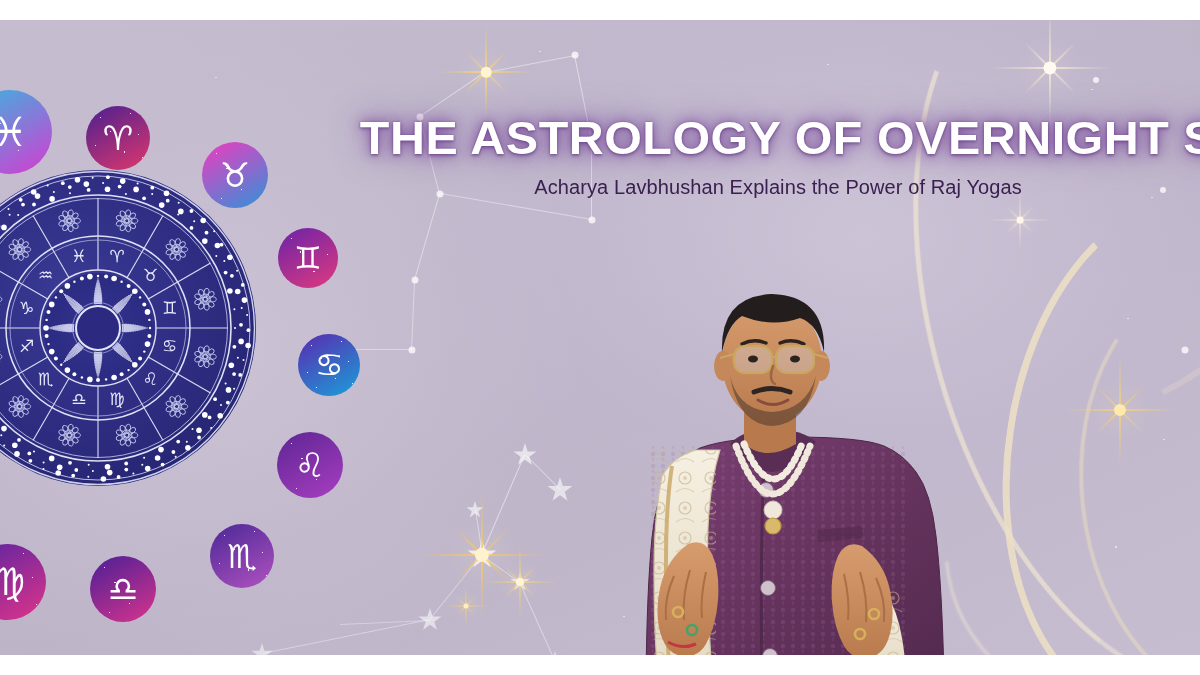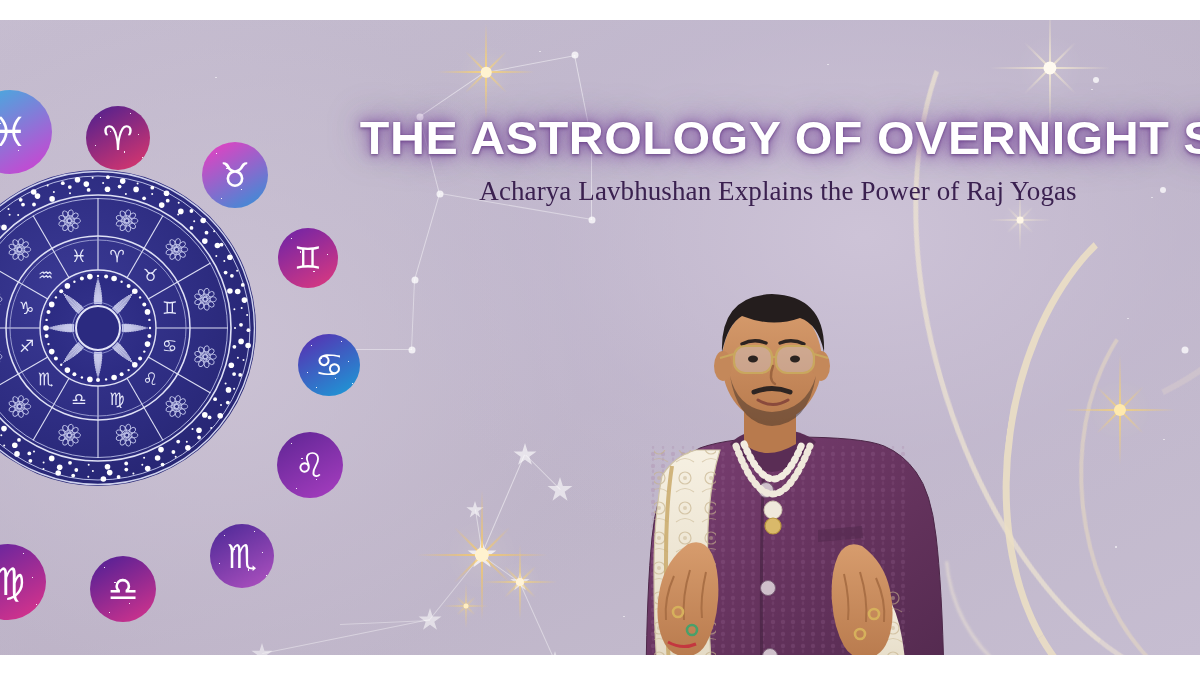--- a/index.html
+++ b/index.html
@@ -109,22 +109,22 @@
     font-weight:700; font-size:47px; letter-spacing:.5px; color:#ffffff;
     transform:scaleX(1.03); white-space:nowrap;
     text-shadow:
       0 0 2px rgba(90,50,120,.55),
       0 0 10px rgba(112,60,148,.75),
       0 0 22px rgba(112,60,148,.55),
       0 0 40px rgba(120,70,155,.45),
       0 2px 3px rgba(70,40,100,.45);
   }
   #subtitle{
-    margin-top:11px; font-family:Liberation Serif, serif;
-    font-weight:400; font-size:27px; letter-spacing:.1px; color:#3b2150;
+    margin-top:11px; font-family:Liberation Sans, sans-serif;
+    font-weight:400; font-size:20px; letter-spacing:.1px; color:#3b2150;
     white-space:nowrap;
   }
 
   
   #person{ position:absolute; left:568px; top:238px; width:410px; height:420px; }
   #person svg{ display:block; }
 
   
   .frame-top{ position:absolute; left:0; top:0; width:1200px; height:20px; background:#fff; z-index:50; }
   .frame-bottom{ position:absolute; left:0; top:655px; width:1200px; height:20px; background:#fff; z-index:50; }

